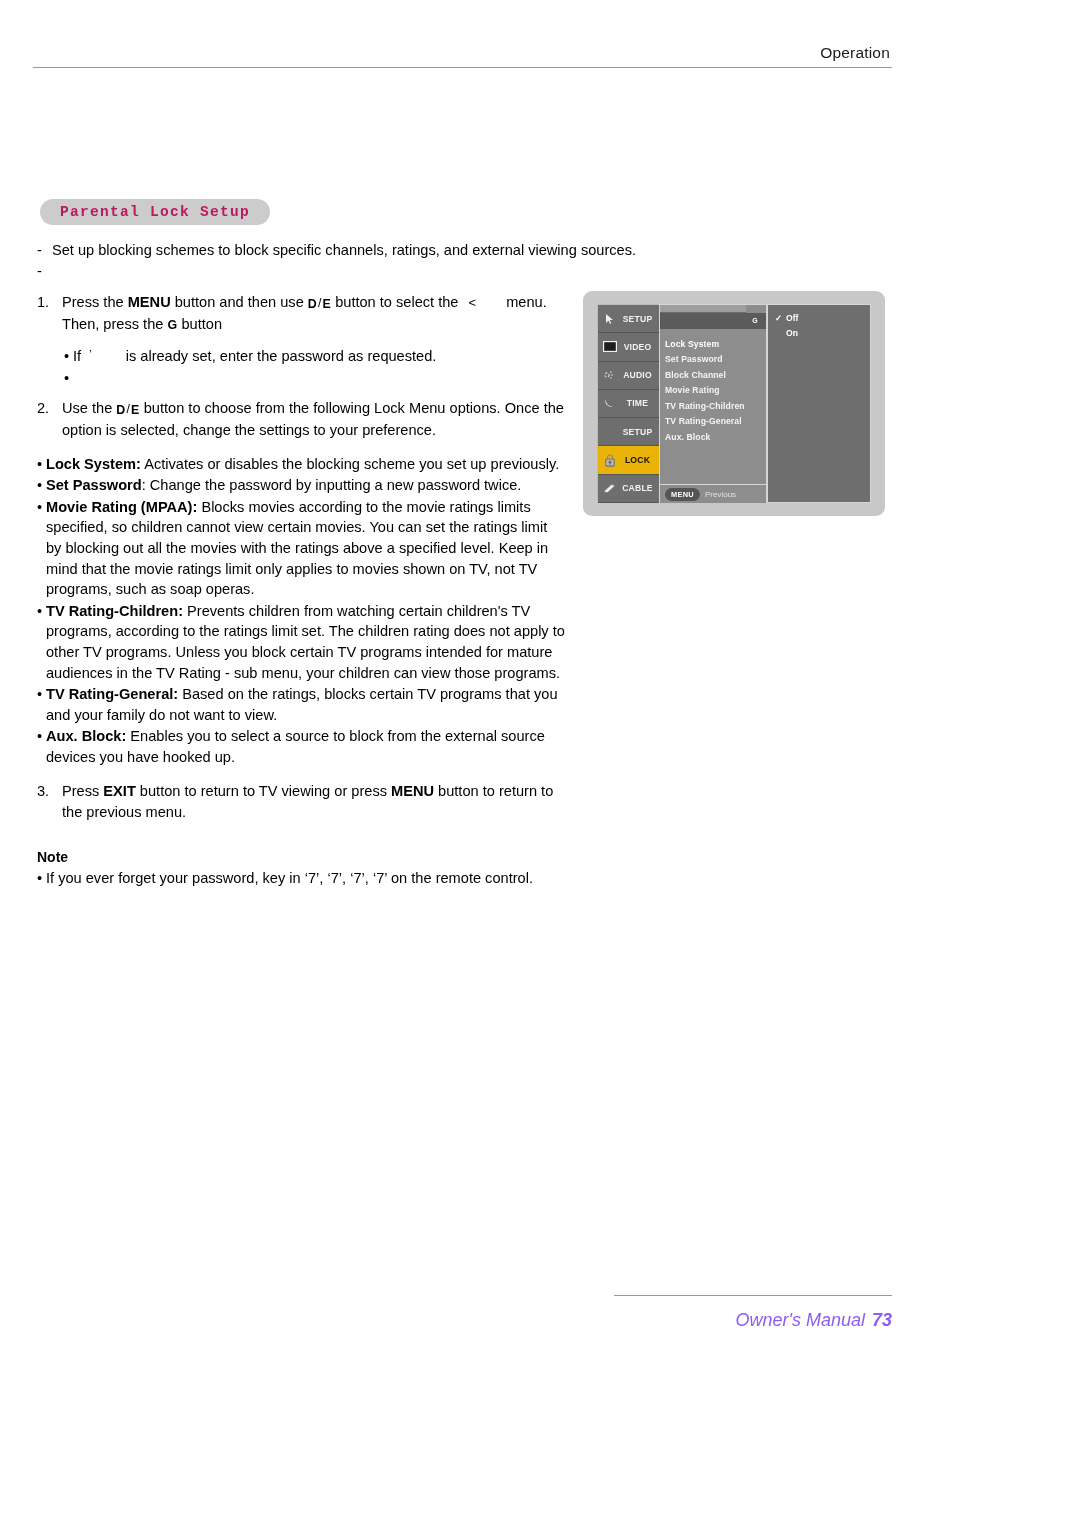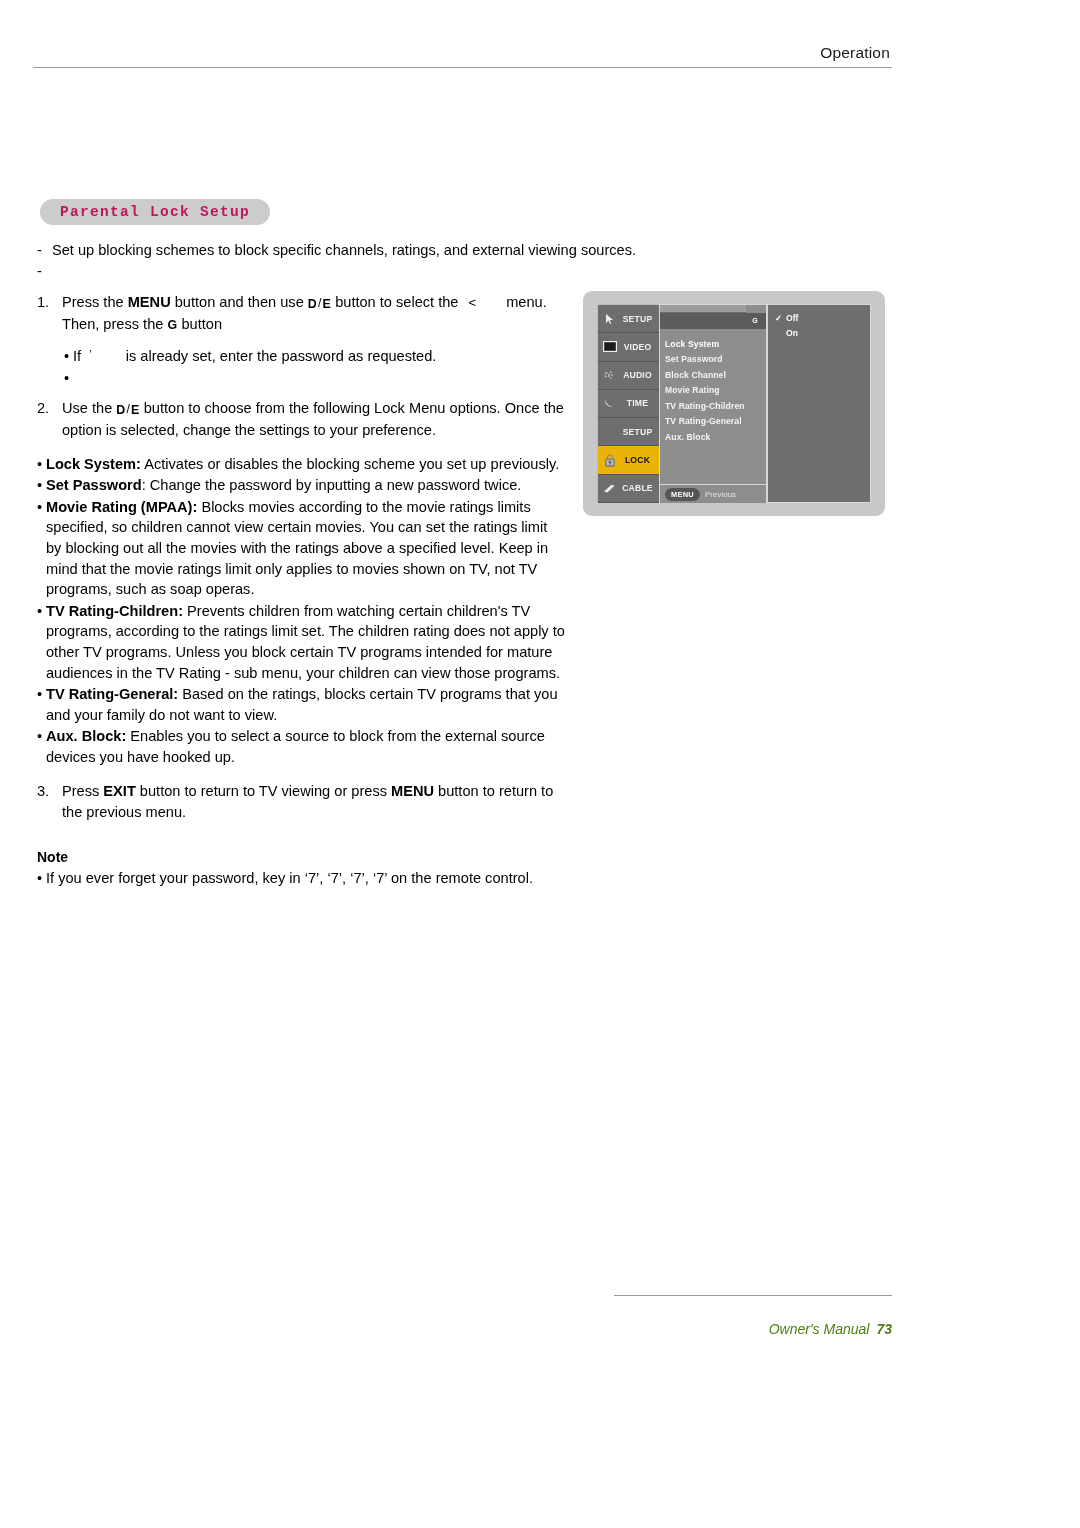--- a/index.html
+++ b/index.html
@@ -277,25 +277,25 @@
   }
 
   
   .footer {
     position: absolute;
     left: 614px; top: 1295px;
     width: 278px;
   }
   .footer-rule { height: 1px; background: #9a9a9a; }
   .footer-text {
-    margin-top: 25px;
+    margin-top: 14px;
     text-align: right;
     font-style: italic;
-    font-size: 14px;
-    color: #4d7c0f;
+    font-size: 18px;
+    color: #8b5cf6;
   }
   .footer-text .pg { font-weight: 700; padding-left: 7px; }
 </style>
 </head>
 <body>
 
 <div class="page">
 
   <div class="header">
     <div class="header-label">Operation</div>

